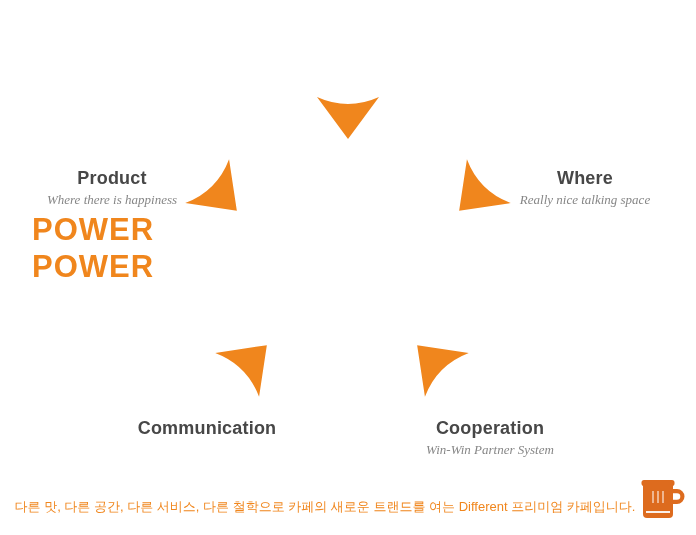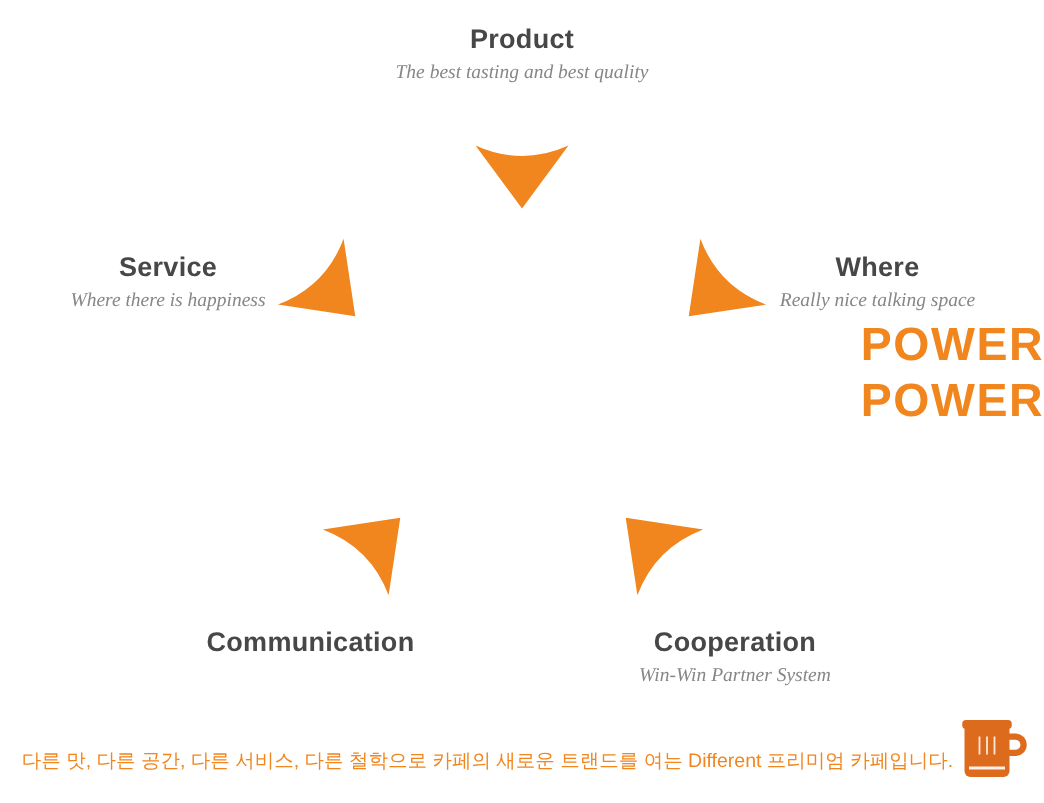--- a/index.html
+++ b/index.html
@@ -47,26 +47,27 @@
   .arrow-service       { left: 189px; top: 172px; transform: rotate(-45deg); }
   .arrow-place         { left: 441px; top: 172px; transform: rotate(45deg); }
   .arrow-communication { left: 219px; top: 336px; transform: rotate(-135deg); }
   .arrow-cooperation   { left: 399px; top: 336px; transform: rotate(135deg); }
 
   .center-title {
     position: absolute;
     left: 0;
     width: 696px;
     top: 211px;
-    text-align: right;
+    text-align: left;
     color: var(--accent, #F0861D);
     font-size: 31px;
     font-weight: bold;
     line-height: 37px;
     letter-spacing: 1px;
+    padding-left: 32px;
   }
 
   .footer-text {
     position: absolute;
     left: 0;
     top: 498px;
     width: 650px;
     text-align: center;
     color: var(--accent, #F0861D);
     font-size: 13px;
@@ -82,27 +83,23 @@
     height: 50px;
     color: var(--mug, #DD6B1E);
   }
   .mug svg { display: block; width: 100%; height: 100%; }
 </style>
 </head>
 <body>
 
 <div class="stage">
 
-  <div class="node product">
-    <div class="node-title">Product</div>
-    <div class="node-sub">The best tasting and best quality</div>
-  </div>
 
   <div class="node service">
-    <div class="node-title">Service</div>
+    <div class="node-title">Product</div>
     <div class="node-sub">Where there is happiness</div>
   </div>
 
   <div class="node place">
     <div class="node-title">Where</div>
     <div class="node-sub">Really nice talking space</div>
   </div>
 
   <div class="node communication">
     <div class="node-title">Communication</div>

